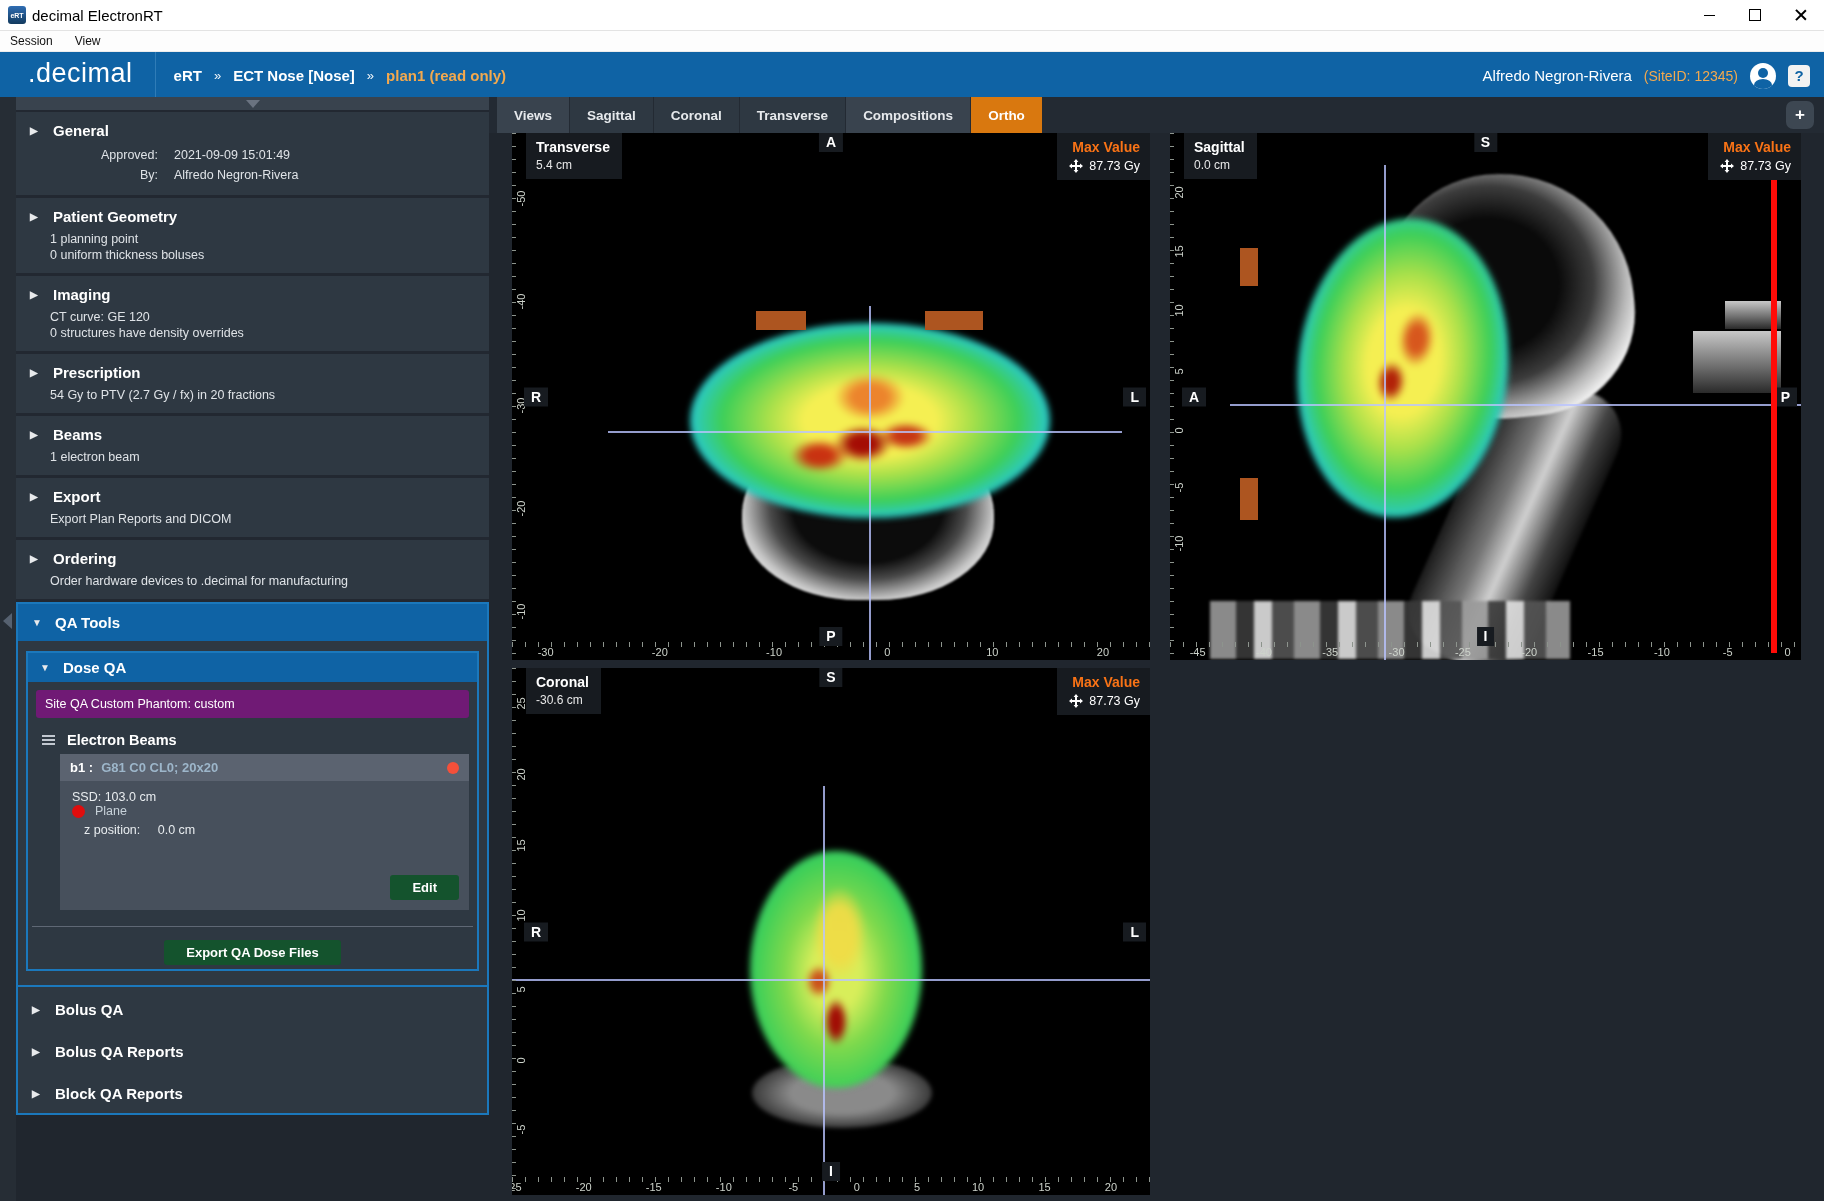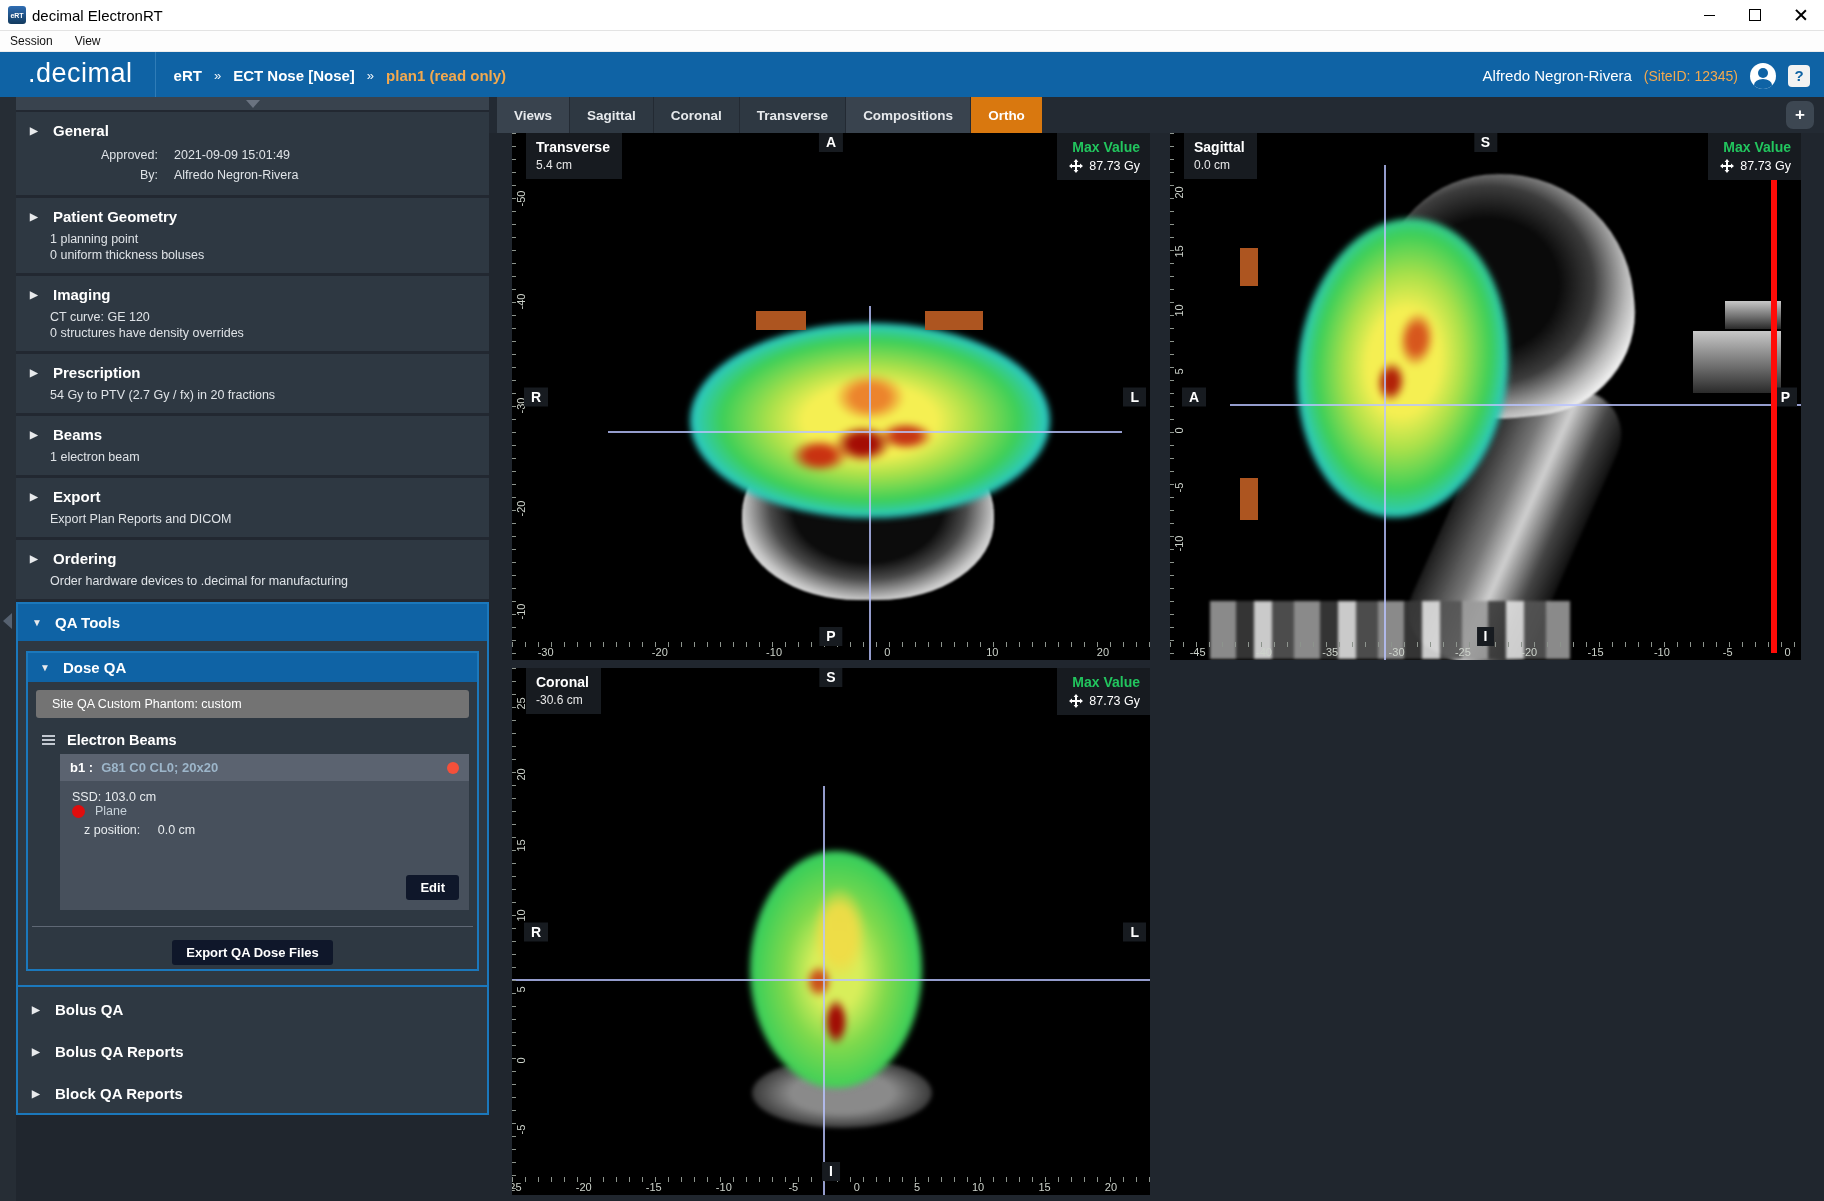--- a/index.html
+++ b/index.html
@@ -53,37 +53,37 @@
   .tri-g{font-size:10px;color:#e8eaec;width:11px;}
   .sec-body{padding:2px 10px 0 34px;color:#dfe3e7;font-size:12.5px;line-height:16px;}
   .kv{display:flex;line-height:20px;}
   .kv .k{width:108px;text-align:right;margin-right:16px;}
   
   .qa-group{border:2px solid #1b78bc;background:#2e3842;margin-bottom:0;}
   .qa-head{background:#0f63a5;}
   .qa-body{border-bottom:2px solid #1b78bc;padding:10px 8px 14px 8px;}
   .doseqa{border:2px solid #1b78bc;background:#2e3842;}
   .doseqa-head{background:#0f63a5;display:flex;align-items:center;gap:12px;padding:6px 0 6px 12px;color:#fff;font-size:15px;font-weight:bold;}
-  .phantom-bar{margin:8px 8px 10px 8px;background:#737373;border-radius:3px;padding:7px 16px;color:#fff;font-size:12.5px;}
+  .phantom-bar{margin:8px 8px 10px 8px;background:#701a75;border-radius:3px;padding:7px 9px;color:#fff;font-size:12.5px;}
   .eb-title{display:flex;align-items:center;gap:12px;padding:4px 0 6px 14px;color:#fff;font-size:14.5px;font-weight:bold;}
   .burger{display:inline-block;width:13px;}
   .burger i{display:block;height:2px;background:#c2c8d0;margin:2px 0;}
   .beam-row{margin:0 8px 0 32px;background:#5b6370;padding:6px 10px;display:flex;align-items:center;font-size:13px;}
   .beam-id{color:#fff;font-weight:bold;margin-right:8px;}
   .beam-desc{color:#9db6ca;font-weight:bold;}
   .beam-dot{margin-left:auto;width:12px;height:12px;border-radius:50%;background:#f4503a;}
   .beam-panel{margin:0 8px 0 32px;background:#47505c;padding:9px 10px 10px 12px;font-size:12.5px;color:#e8ecef;}
   .plane-row{display:flex;align-items:center;gap:10px;}
   .plane-dot{width:13px;height:13px;border-radius:50%;background:#e00d0d;}
   .plane-lbl{color:#c8d2da;}
   .zrow{margin:5px 0 0 12px;}
   .z-val{margin-left:14px;}
   .edit-row{display:flex;justify-content:flex-end;margin-top:38px;}
-  .btn-orange{background:#0f172a;color:#fff;border:none;border-radius:3px;font-size:13px;font-weight:bold;
-    padding:5px 14px;font-family:"Liberation Sans",sans-serif;}
+  .btn-orange{background:#14532d;color:#fff;border:none;border-radius:3px;font-size:13px;font-weight:bold;
+    padding:5px 22px;font-family:"Liberation Sans",sans-serif;}
   .dq-sep{height:1px;background:#5f6875;margin:16px 4px 0 4px;}
   .export-row{display:flex;justify-content:center;margin:13px 0 4px 0;}
   .qa-sub{background:#2e3842;margin-top:3px;padding:7px 0;}
   .qa-sub:first-of-type{margin-top:0;}
   
   .content{position:absolute;left:489px;top:0;right:0;bottom:0;background:#20262e;}
   .tabbar{height:36px;background:#232a33;display:flex;align-items:stretch;padding-left:8px;position:relative;}
   .tab{display:flex;align-items:center;padding:0 17px;font-size:13.5px;font-weight:bold;color:#e6e9ec;background:#2e3842;margin-right:1px;}
   .tab.lt{background:#39434e;}
   .tab.active{background:#d9780f;color:#fff;}
@@ -91,21 +91,21 @@
     color:#fff;font-size:17px;font-weight:bold;display:flex;align-items:center;justify-content:center;}
   
   .vp{position:absolute;background:#000;overflow:hidden;}
   .vp-trans{left:23px;top:36px;width:638px;height:527px;}
   .vp-sag{left:681px;top:36px;width:631px;height:527px;}
   .vp-cor{left:23px;top:571px;width:638px;height:527px;}
   .vp-info{position:absolute;left:14px;top:0;background:#171b20;padding:6px 12px 7px 10px;z-index:30;}
   .vp-name{color:#fff;font-size:14px;font-weight:bold;}
   .vp-slice{color:#e8e8e8;font-size:12px;margin-top:3px;}
   .vp-max{position:absolute;right:0;top:0;background:#171b20;padding:6px 10px 7px 12px;text-align:right;z-index:30;}
-  .vp-max .lbl{color:#22c55e;font-size:14px;font-weight:bold;}
+  .vp-max .lbl{color:#f97316;font-size:14px;font-weight:bold;}
   .vp-max .val{color:#fff;font-size:12.5px;margin-top:4px;display:flex;align-items:center;gap:6px;justify-content:flex-end;}
   .orient{position:absolute;background:#171b20;color:#fff;font-weight:bold;font-size:14px;padding:1px 7px 2px 7px;z-index:25;}
   .o-top{left:50%;top:0;transform:translateX(-50%);}
   .o-bot{left:50%;bottom:14px;transform:translateX(-50%);}
   .o-left{left:12px;top:50%;transform:translateY(-50%);}
   .o-right{right:4px;top:50%;transform:translateY(-50%);}
   
   .ruler-x{position:absolute;left:0;right:0;bottom:0;height:17px;display:flex;justify-content:space-between;
     color:#cdd3cb;font-size:11px;z-index:20;}
   .ruler-x::before{content:"";position:absolute;left:0;right:0;top:-1px;height:5px;

